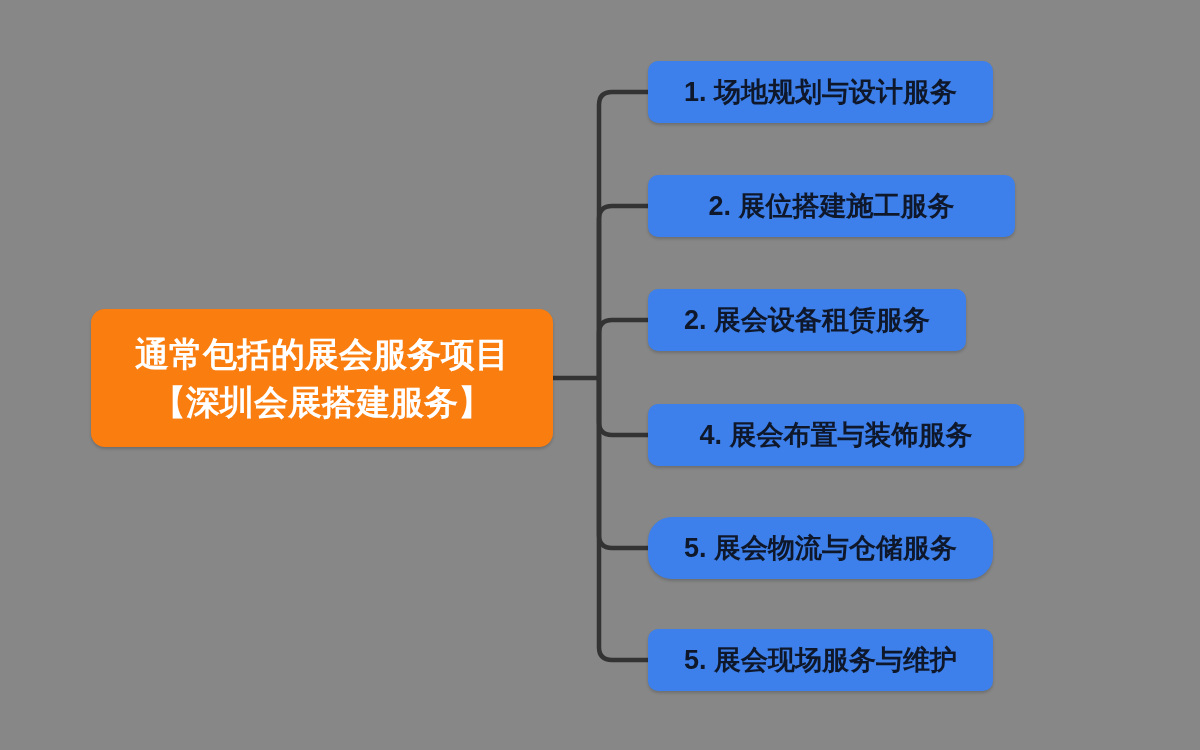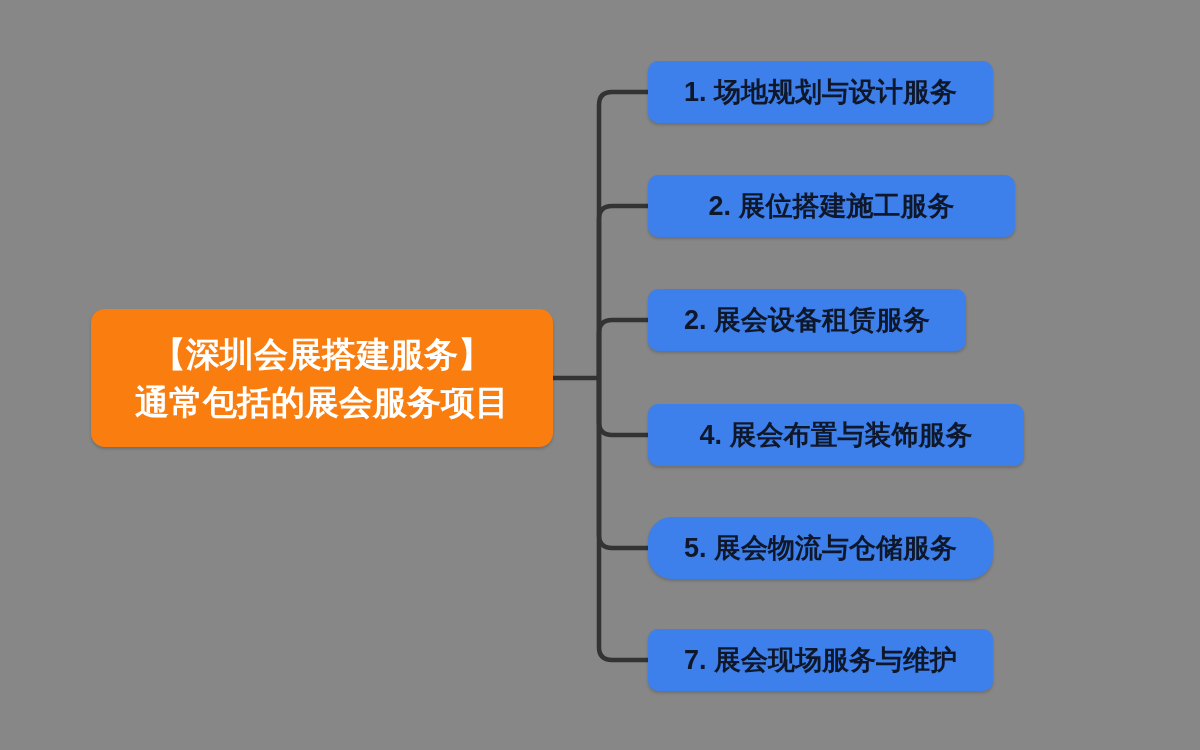--- a/index.html
+++ b/index.html
@@ -84,36 +84,36 @@
     <path d="M553 378 H599"></path>
     <path d="M599 378 V105 Q599 92 612 92 H648"></path>
     <path d="M599 378 V219 Q599 206 612 206 H648"></path>
     <path d="M599 378 V333 Q599 320 612 320 H648"></path>
     <path d="M599 378 V422 Q599 435 612 435 H648"></path>
     <path d="M599 378 V535 Q599 548 612 548 H648"></path>
     <path d="M599 378 V647 Q599 660 612 660 H648"></path>
   </svg>
 
   <div class="root-node">
+    <span>通常包括的展会服务项目</span>
     <span>【深圳会展搭建服务】</span>
-    <span>通常包括的展会服务项目</span>
   </div>
 
   <div class="branch b0">
     <span>1. 场地规划与设计服务</span>
   </div>
   <div class="branch b1">
     <span>2. 展位搭建施工服务</span>
   </div>
   <div class="branch b2">
     <span>2. 展会设备租赁服务</span>
   </div>
   <div class="branch b3">
     <span>4. 展会布置与装饰服务</span>
   </div>
   <div class="branch b4">
     <span>5. 展会物流与仓储服务</span>
   </div>
   <div class="branch b5">
-    <span>7. 展会现场服务与维护</span>
+    <span>5. 展会现场服务与维护</span>
   </div>
 
 </div>
 
 </body></html>

